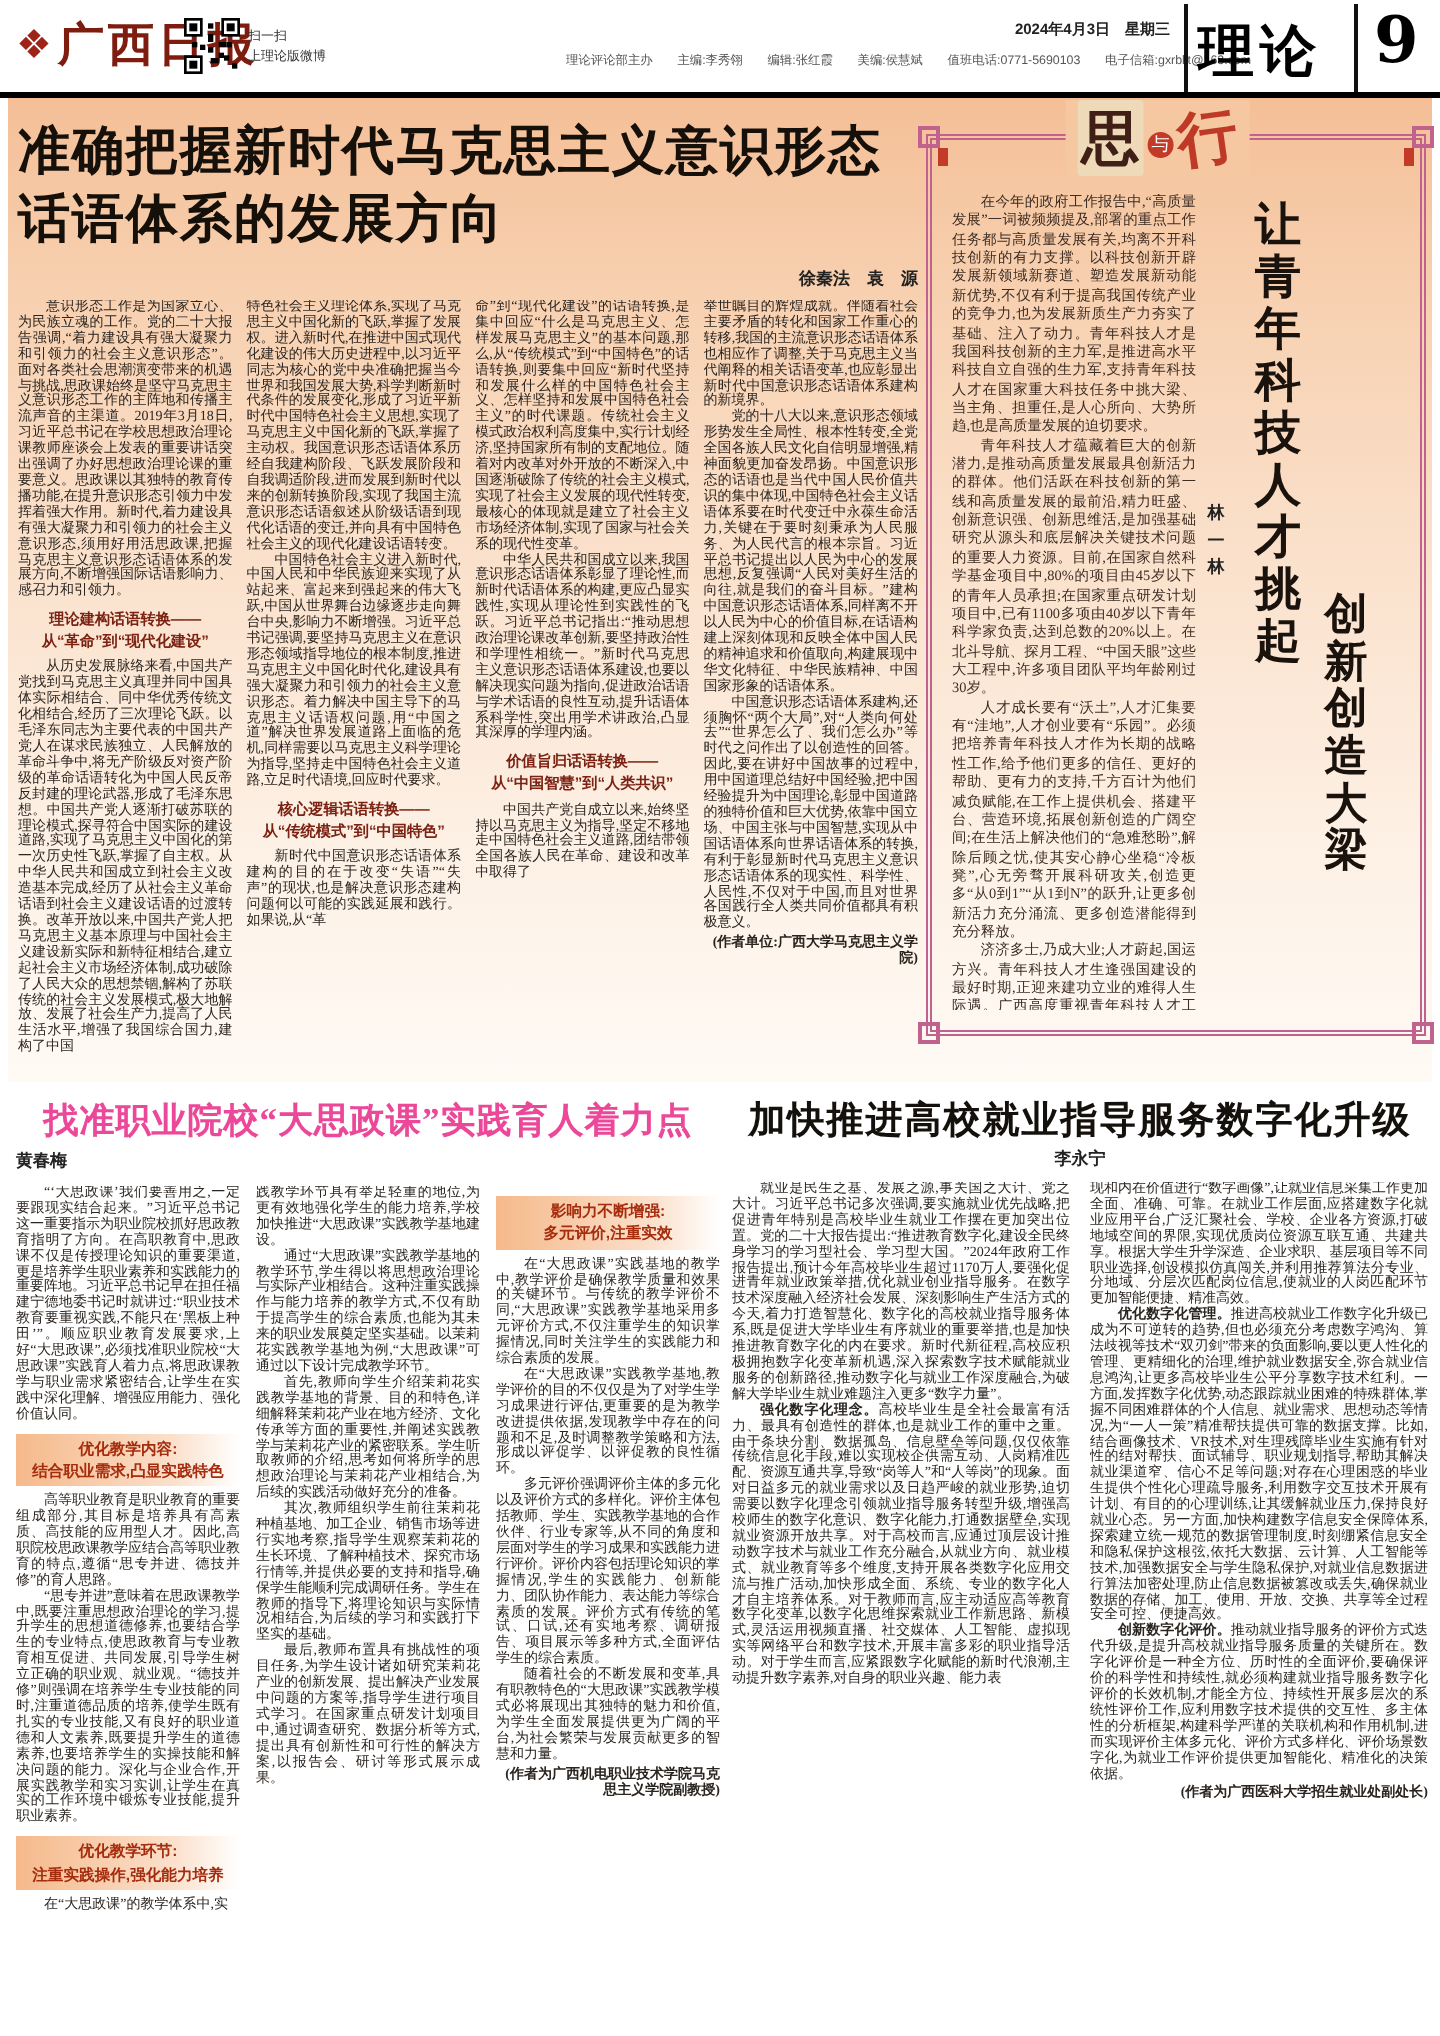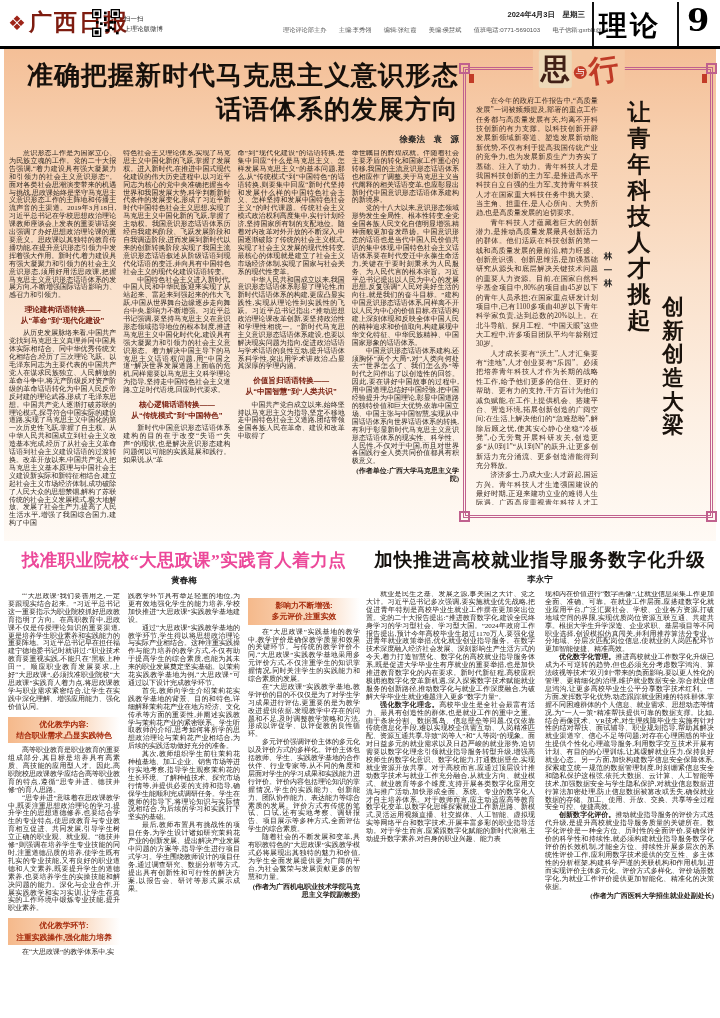--- a/index.html
+++ b/index.html
@@ -15,21 +15,21 @@
   .mast-meta{position:absolute;left:283px;top:26px;font-size:6.2px;color:#555;white-space:pre;}
   .mast-date{position:absolute;left:440px;top:10px;width:145px;text-align:right;font-size:7.5px;font-weight:700;color:#222;}
   .vline{position:absolute;top:2px;height:44px;width:1.5px;background:#111;}
   .vl1{left:592px;}.vl2{left:677px;}
   .mast-section{position:absolute;left:599px;top:7px;font-size:28px;font-weight:900;letter-spacing:3px;color:#000;}
   .mast-pageno{position:absolute;left:687px;top:1px;font-size:32px;font-weight:700;font-family:"DejaVu Serif",serif;color:#000;}
   .mast-rule{position:absolute;left:0;top:46px;width:720px;height:2.5px;background:#000;}
   
   .top-zone{position:absolute;left:4px;top:49px;width:712px;height:493px;
     background:linear-gradient(180deg,#f4bf97 0%,#f7cfae 18%,#fae0ca 45%,#fdf0e4 75%,#fffaf5 100%);}
-  .main-title{position:absolute;left:5px;top:9px;width:450px;text-align:right;
+  .main-title{position:absolute;left:5px;top:9px;width:450px;text-align:left;
     font-weight:900;font-size:26px;line-height:1.32;color:#16100b;letter-spacing:1px;}
   .main-byline{position:absolute;left:5px;top:85px;width:450px;text-align:right;font-size:8.5px;font-weight:700;color:#222;}
   .cols4{position:absolute;left:5px;top:101px;width:450px;height:388px;display:flex;gap:7px;}
   .col{flex:1;overflow:hidden;font-family:"Liberation Serif",serif;font-size:7px;line-height:1.13;color:#2b2520;text-align:justify;}
   .col p{margin:0;text-indent:2em;text-align:justify;}
   .col p.cont{text-indent:0;}
   .col p.attr{text-indent:0;font-weight:700;margin-top:2px;text-align:right;}
   .sub-m{font-family:"Liberation Sans",sans-serif;font-weight:800;color:#7b2213;text-align:center;
     font-size:7.6px;line-height:1.4;margin:5px 0 4px;}
   .sub-l{font-family:"Liberation Sans",sans-serif;font-weight:800;color:#a62c0e;text-align:center;
@@ -55,21 +55,21 @@
   .vt{position:absolute;width:26px;font-family:"Liberation Serif",serif;font-weight:700;color:#1a120c;
     word-break:break-all;text-align:center;}
   .vt1{left:167px;top:46px;font-size:23px;line-height:1.13;}
   .vt2{left:201px;top:242px;font-size:21.5px;line-height:1.1;}
   .vauthor{position:absolute;left:143px;top:196px;width:12px;font-size:8.5px;font-weight:700;color:#222;
     word-break:break-all;line-height:1.6;text-align:center;}
   
   .bottom{position:absolute;left:0;top:541px;width:720px;height:477px;background:#fff;}
   .artL-title{position:absolute;left:8px;top:7px;width:352px;margin:0;text-align:center;
     font-family:"Liberation Serif",serif;font-weight:900;font-size:17.5px;letter-spacing:.5px;color:#ec4899;}
-  .artL-byline{position:absolute;left:8px;top:34px;width:352px;text-align:center;font-size:8.5px;font-weight:700;}
+  .artL-byline{position:absolute;left:8px;top:34px;width:352px;text-align:left;font-size:8.5px;font-weight:700;}
   .colsL{position:absolute;left:8px;top:52px;width:352px;height:418px;display:flex;gap:8px;}
   .artR-title{position:absolute;left:366px;top:6px;width:348px;margin:0;text-align:center;
     font-family:"Liberation Serif",serif;font-weight:700;font-size:18.5px;letter-spacing:1px;color:#14100c;}
   .artR-byline{position:absolute;left:366px;top:33px;width:348px;text-align:center;font-size:8.5px;font-weight:700;}
   .colsR{position:absolute;left:366px;top:50px;width:348px;height:420px;display:flex;gap:10px;}
   .colsR .col b{font-weight:800;}
 </style>
 </head>
 <body>
 
@@ -199,21 +199,21 @@
             <div>优化教学环节:</div>
             <div>注重实践操作,强化能力培养</div>
           </div>
           <p>在“大思政课”的教学体系中,实</p>
         </div>
       <div class="col">
           <p class="cont">践教学环节具有举足轻重的地位,为更有效地强化学生的能力培养,学校加快推进“大思政课”实践教学基地建设。</p>
           <p>通过“大思政课”实践教学基地的教学环节,学生得以将思想政治理论与实际产业相结合。这种注重实践操作与能力培养的教学方式,不仅有助于提高学生的综合素质,也能为其未来的职业发展奠定坚实基础。以茉莉花实践教学基地为例,“大思政课”可通过以下设计完成教学环节。</p>
           <p>首先,教师向学生介绍茉莉花实践教学基地的背景、目的和特色,详细解释茉莉花产业在地方经济、文化传承等方面的重要性,并阐述实践教学与茉莉花产业的紧密联系。学生听取教师的介绍,思考如何将所学的思想政治理论与茉莉花产业相结合,为后续的实践活动做好充分的准备。</p>
           <p>其次,教师组织学生前往茉莉花种植基地、加工企业、销售市场等进行实地考察,指导学生观察茉莉花的生长环境、了解种植技术、探究市场行情等,并提供必要的支持和指导,确保学生能顺利完成调研任务。学生在教师的指导下,将理论知识与实际情况相结合,为后续的学习和实践打下坚实的基础。</p>
-          <p>最后,教师布置具有挑战性的项目任务,为学生设计诸如研究茉莉花产业的创新发展、提出解决产业发展中问题的方案等,指导学生进行项目式学习。学生围绕教师设计的项目任务,通过调查研究、数据分析等方式,提出具有创新性和可行性的解决方案,以报告会、研讨等形式展示成果。</p>
+          <p>最后,教师布置具有挑战性的项目任务,为学生设计诸如研究茉莉花产业的创新发展、提出解决产业发展中问题的方案等,指导学生进行项目式学习。在国家重点研发计划项目中,通过调查研究、数据分析等方式,提出具有创新性和可行性的解决方案,以报告会、研讨等形式展示成果。</p>
         </div>
       <div class="col">
           <div class="sub-l">
             <div>影响力不断增强:</div>
             <div>多元评价,注重实效</div>
           </div>
           <p>在“大思政课”实践基地的教学中,教学评价是确保教学质量和效果的关键环节。与传统的教学评价不同,“大思政课”实践教学基地采用多元评价方式,不仅注重学生的知识掌握情况,同时关注学生的实践能力和综合素质的发展。</p>
           <p>在“大思政课”实践教学基地,教学评价的目的不仅仅是为了对学生学习成果进行评估,更重要的是为教学改进提供依据,发现教学中存在的问题和不足,及时调整教学策略和方法,形成以评促学、以评促教的良性循环。</p>
           <p>多元评价强调评价主体的多元化以及评价方式的多样化。评价主体包括教师、学生、实践教学基地的合作伙伴、行业专家等,从不同的角度和层面对学生的学习成果和实践能力进行评价。评价内容包括理论知识的掌握情况,学生的实践能力、创新能力、团队协作能力、表达能力等综合素质的发展。评价方式有传统的笔试、口试,还有实地考察、调研报告、项目展示等多种方式,全面评估学生的综合素质。</p>
           <p>随着社会的不断发展和变革,具有职教特色的“大思政课”实践教学模式必将展现出其独特的魅力和价值,为学生全面发展提供更为广阔的平台,为社会繁荣与发展贡献更多的智慧和力量。</p>

